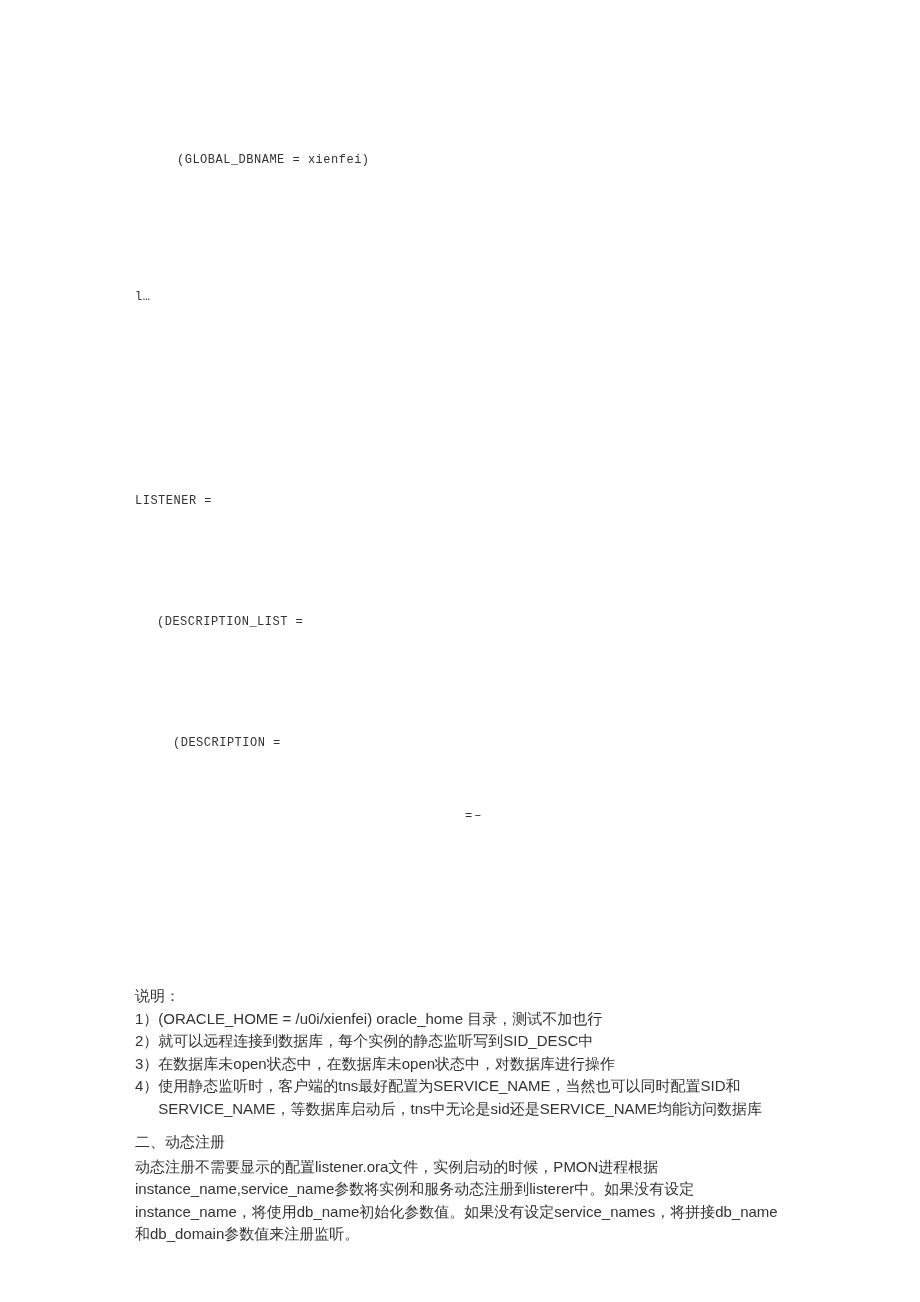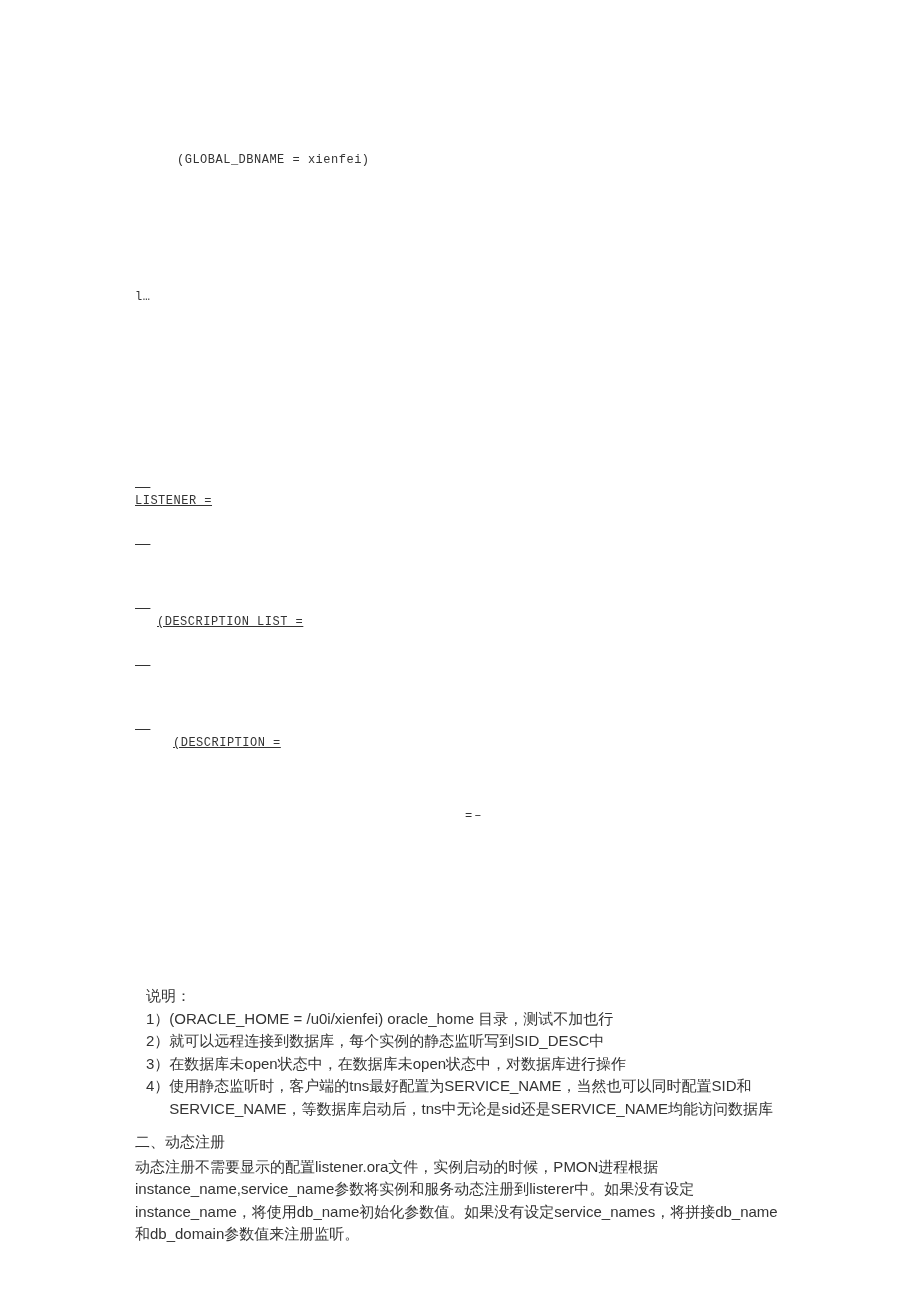--- a/index.html
+++ b/index.html
@@ -20,23 +20,23 @@
       color: #333333;
       white-space: pre;
     }
     .code-block {
       margin-bottom: 10px;
     }
     .indent-1 { padding-left: 42px; }
     .indent-2 { padding-left: 22px; }
     .indent-3 { padding-left: 38px; }
     .truncated { margin-top: 34px; }
-    .block-gap-large { margin-top: 150px; text-decoration: underline; }
+    .block-gap-large { margin-top: 150px; }
     .center-marks { margin-top: 34px; margin-left: 330px; letter-spacing: 2px; }
-    .explain { margin-top: 160px; margin-left: 11px; }
+    .explain { margin-top: 160px; }
     .list-item { display: flex; }
     .list-num { flex: 0 0 auto; }
     .list-body { flex: 1 1 auto; }
     .sec2-title { margin-top: 11px; }
     .para { margin-top: 2px; }
     .code-line { min-height: 21px; }
     .code-gap { height: 28px; }
   </style>
 </head>
 <body>

